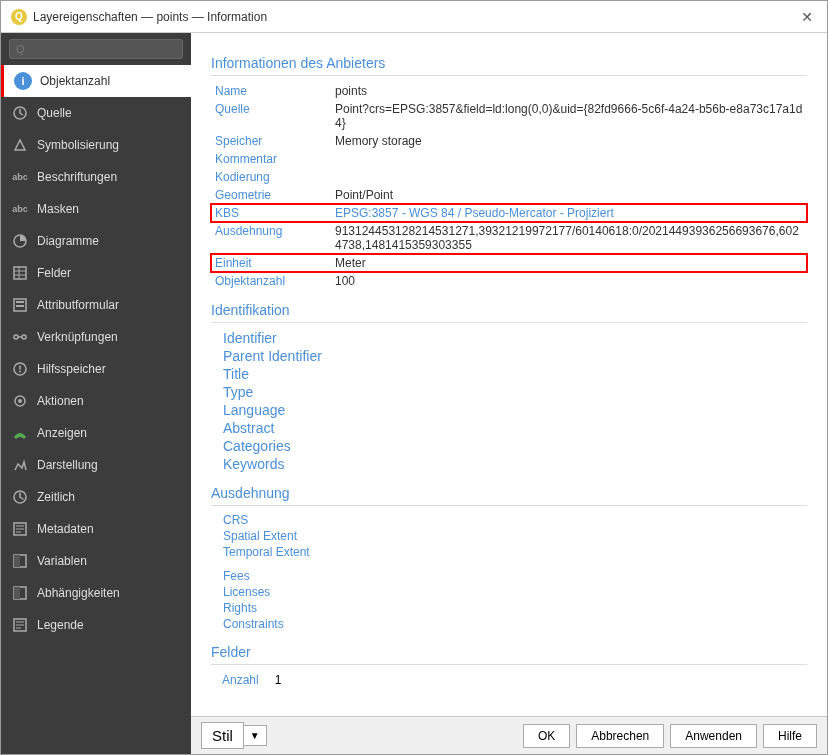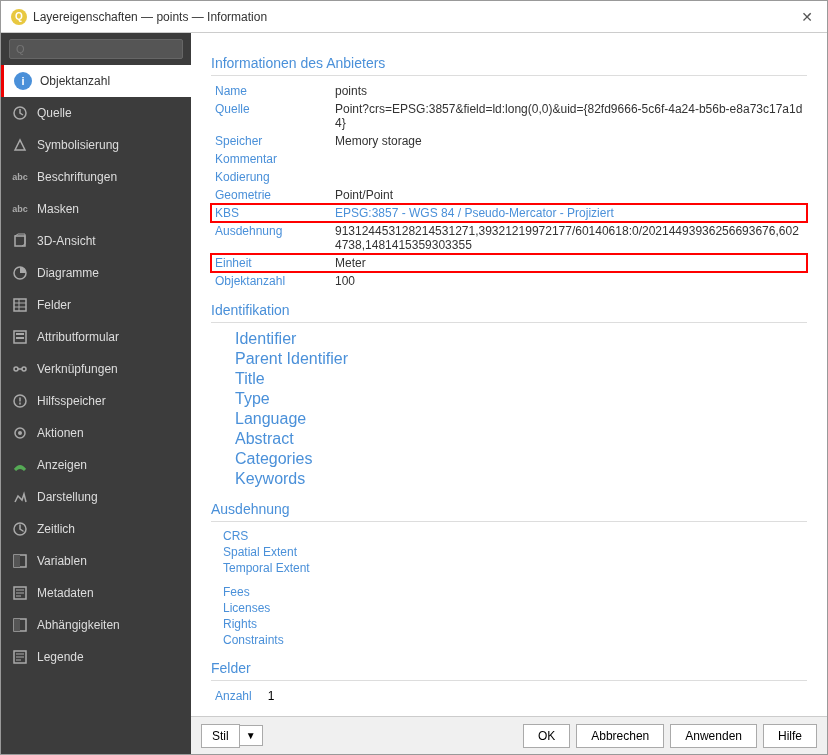--- a/index.html
+++ b/index.html
@@ -37,40 +37,40 @@
     .info-table tr td { padding: 2px 4px; vertical-align: top; font-size: 12px; }
     .info-table tr td:first-child { color: #4a90d9; width: 120px; font-weight: 500; white-space: nowrap; }
     .info-table tr td:last-child { color: #333; }
     .url-value { color: #4a90d9; font-size: 11px; word-break: break-all; margin-top: 41px; }
     .memory-value { color: #4a90d9; }
     .extent-value { color: #4a90d9; font-size: 11px; word-break: break-all; }
 
     
     .bottom-bar { border-top: 1px solid #ccc; background: #f0f0f0; padding: 6px 10px; display: flex; align-items: center; justify-content: space-between; height: 38px; }
     .stil-btn { display: flex; align-items: center; gap: 0; }
-    .stil-main { background: #fff; border: 1px solid #aaa; padding: 4px 10px; font-size: 12px; cursor: pointer; }
+    .stil-main { background: #fff; border: 1px solid #aaa; padding: 4px 10px; font-size: 15px; cursor: pointer; }
     .stil-arrow { background: #fff; border: 1px solid #aaa; border-left: none; padding: 4px 6px; font-size: 10px; cursor: pointer; }
     .bottom-right { display: flex; gap: 6px; }
     .btn { background: #fff; border: 1px solid #aaa; padding: 4px 14px; font-size: 12px; cursor: pointer; }
 
     
     .main-content::-webkit-scrollbar { width: 12px; }
     .main-content::-webkit-scrollbar-track { background: #f0f0f0; }
     .main-content::-webkit-scrollbar-thumb { background: #bbb; border: 2px solid #f0f0f0; }
 
     .sidebar-items::-webkit-scrollbar { width: 4px; }
     .sidebar-items::-webkit-scrollbar-thumb { background: #666; }
 
-    .ident-item { color: #4a90d9; font-size: 16px; padding: 1px 4px; margin-left: 12px; }
+    .ident-item { color: #4a90d9; font-size: 14px; padding: 1px 4px; }
 
     .ausdehnung-item { color: #4a90d9; font-size: 12px; padding: 1px 4px; }
     .zugriff-item { color: #4a90d9; font-size: 12px; padding: 1px 4px; }
 
     .felder-row { display: flex; gap: 16px; padding: 2px 4px; }
-    .felder-label { color: #4a90d9; }
+    .felder-label { color: #4a90d9; margin-left: 7px; }
   </style>
 </head>
 <body>
 
 <div class="window">
 
   <div class="title-bar">
     <div class="title-bar-left">
       <div class="title-icon">Q</div>
       <span>Layereigenschaften — points — Information</span>
@@ -113,29 +113,20 @@
         <div class="sidebar-item">
           <div class="item-icon" style="font-size:9px;color:#aaa;font-weight:bold;">abc</div>
           <span>Beschriftungen</span>
         </div>
 
         <div class="sidebar-item">
           <div class="item-icon" style="font-size:9px;color:#aaa;font-weight:bold;">abc</div>
           <span>Masken</span>
         </div>
 
-        <div class="sidebar-item">
-          <div class="item-icon">
-            <svg width="16" height="16" viewBox="0 0 16 16">
-                <rect x="3" y="3" width="10" height="10" fill="none" stroke="#aaa" stroke-width="1.5"></rect>
-                <path d="M3 3 L6 1 L13 1 L13 11 L10 13" stroke="#aaa" stroke-width="1" fill="none"></path>
-              </svg>
-          </div>
-          <span>3D-Ansicht</span>
-        </div>
 
         <div class="sidebar-item">
           <div class="item-icon">
             <svg width="16" height="16" viewBox="0 0 16 16">
                 <circle cx="8" cy="8" r="6" fill="none" stroke="#aaa" stroke-width="1.5"></circle>
                 <path d="M8 8 L8 2 A6 6 0 0 1 14 8 Z" fill="#aaa"></path>
               </svg>
           </div>
           <span>Diagramme</span>
         </div>
@@ -220,36 +211,36 @@
                 <path d="M8 4 v4 l3 2" stroke="#aaa" stroke-width="1.5" fill="none" stroke-linecap="round"></path>
               </svg>
           </div>
           <span>Zeitlich</span>
         </div>
 
         <div class="sidebar-item">
           <div class="item-icon">
             <svg width="16" height="16" viewBox="0 0 16 16">
                 <rect x="2" y="2" width="12" height="12" fill="none" stroke="#aaa" stroke-width="1.5"></rect>
-                <rect x="2" y="2" width="6" height="12" fill="#555"></rect>
-              </svg>
-          </div>
-          <span>Variablen</span>
-        </div>
-
-        <div class="sidebar-item">
-          <div class="item-icon">
-            <svg width="16" height="16" viewBox="0 0 16 16">
-                <rect x="2" y="2" width="12" height="12" fill="none" stroke="#aaa" stroke-width="1.5"></rect>
                 <line x1="4" y1="5" x2="12" y2="5" stroke="#aaa"></line>
                 <line x1="4" y1="8" x2="12" y2="8" stroke="#aaa"></line>
                 <line x1="4" y1="11" x2="9" y2="11" stroke="#aaa"></line>
               </svg>
           </div>
           <span>Metadaten</span>
+        </div>
+
+        <div class="sidebar-item">
+          <div class="item-icon">
+            <svg width="16" height="16" viewBox="0 0 16 16">
+                <rect x="2" y="2" width="12" height="12" fill="none" stroke="#aaa" stroke-width="1.5"></rect>
+                <rect x="2" y="2" width="6" height="12" fill="#555"></rect>
+              </svg>
+          </div>
+          <span>Variablen</span>
         </div>
 
         <div class="sidebar-item">
           <div class="item-icon">
             <svg width="16" height="16" viewBox="0 0 16 16">
                 <rect x="2" y="2" width="12" height="12" fill="none" stroke="#aaa" stroke-width="1.5"></rect>
                 <rect x="2" y="2" width="6" height="12" fill="#555"></rect>
               </svg>
           </div>
           <span>Abhängigkeiten</span>

